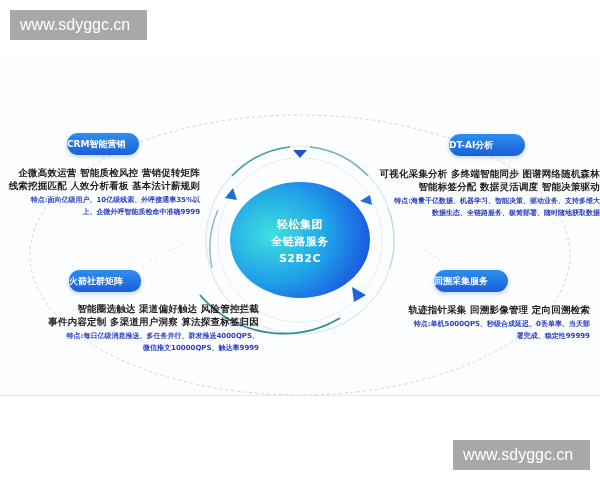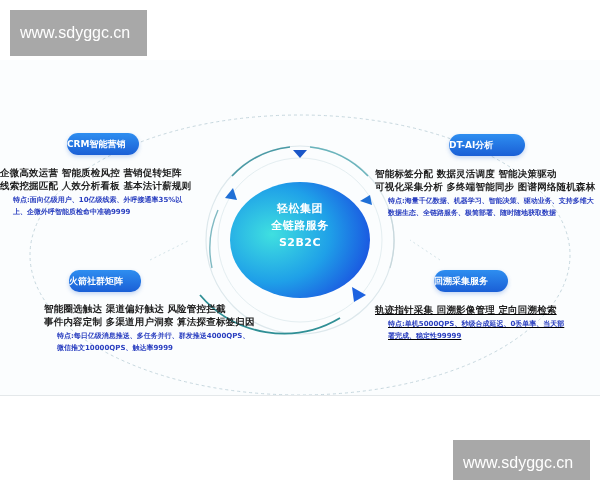--- a/index.html
+++ b/index.html
@@ -4,34 +4,34 @@
   <style>
     html, body { margin: 0; padding: 0; }
     body {
       width: 600px; height: 480px; position: relative; overflow: hidden;
       background: #ffffff;
       font-family: "DejaVu Sans", "Liberation Sans", sans-serif;
     }
     .watermark {
       position: absolute; background: #a8a8a8; color: #ffffff;
       font-family: "Liberation Sans", sans-serif; font-size: 16px;
-      height: 46px; line-height: 30px; padding: 8px 10px; box-sizing: border-box;
+      height: 30px; line-height: 30px; padding: 0 10px; box-sizing: border-box;
     }
     .wm-top { left: 10px; top: 10px; width: 137px; }
     .wm-bottom { left: 453px; top: 440px; width: 137px; }
     .diagram-area { position: absolute; left: 0; top: 60px; width: 600px; height: 335px; background: #fbfdfe; }
     .bottom-line { position: absolute; left: 0; top: 395px; width: 600px; height: 1px; background: #e4e8ea; }
     svg.rings { position: absolute; left: 0; top: 0; }
     .pill {
       position: absolute; height: 22px; line-height: 22px; border-radius: 11px;
       background: linear-gradient(180deg, #2e8ef0 0%, #1a5fd6 100%);
       color: #fff; font-size: 9px; font-weight: bold; text-align: left;
       box-shadow: 0 2px 4px rgba(30,100,210,0.25);
     }
-    .module { position: absolute; text-align: left; }
+    .module { position: absolute; text-align: right; }
     .feat-line {
       font-size: 9.5px; font-weight: bold; color: #222; line-height: 13px;
       white-space: nowrap; letter-spacing: 0.2px;
     }
     .desc {
       font-size: 7px; font-weight: bold; color: #2a3fc0; line-height: 12px;
       margin-top: 2px;
       margin-left: 13px;
     }
     .center-text {
@@ -72,58 +72,58 @@
   <polygon points="225,198 233,188 237,200" fill="#1f6fd6"></polygon>
   <polygon points="360,201 370,195 372,205" fill="#1f6fd6"></polygon>
   <polygon points="352,287 366,295 354,302" fill="#1d62e0"></polygon>
 
   <ellipse cx="300" cy="240" rx="70" ry="58" fill="url(#cg)"></ellipse>
 
   <path d="M 150 260 L 190 240" stroke="#d4e3e8" stroke-width="1" stroke-dasharray="2,3" fill="none"></path>
   <path d="M 440 260 L 410 240" stroke="#d4e3e8" stroke-width="1" stroke-dasharray="2,3" fill="none"></path>
 </svg>
 
-<div class="center-text" style="left:230px; top:200px; width:140px;">
+<div class="center-text" style="left:230px; top:216px; width:140px;">
   <div>轻松集团</div>
   <div>全链路服务</div>
   <div>S2B2C</div>
 </div>
 
 <div class="pill" style="left:67px; top:133px; width:72px;">CRM智能营销</div>
 <div class="module" style="left:0px; top:166px; width:200px;">
   <div class="feat-line">企微高效运营  智能质检风控  营销促转矩阵</div>
   <div class="feat-line">线索挖掘匹配  人效分析看板  基本法计薪规则</div>
   <div class="desc">
     <div>特点:面向亿级用户、10亿级线索、外呼接通率35%以</div>
     <div>上、企微外呼智能质检命中准确9999</div>
   </div>
 </div>
 
 <div class="pill" style="left:449px; top:134px; width:76px;">DT-AI分析</div>
 <div class="module" style="left:375px; top:167px; width:225px;">
+  <div class="feat-line">可视化采集分析  多终端智能同步  图谱网络随机森林</div>
   <div class="feat-line">智能标签分配  数据灵活调度  智能决策驱动</div>
-  <div class="feat-line">可视化采集分析  多终端智能同步  图谱网络随机森林</div>
   <div class="desc">
     <div>特点:海量千亿数据、机器学习、智能决策、驱动业务、支持多维大</div>
     <div>数据生态、全链路服务、极简部署、随时随地获取数据</div>
   </div>
 </div>
 
 <div class="pill" style="left:69px; top:270px; width:72px;border-radius:10px;">火箭社群矩阵</div>
 <div class="module" style="left:0px; top:302px; width:215px;padding-left:44px;">
   <div class="feat-line">智能圈选触达  渠道偏好触达  风险管控拦截</div>
   <div class="feat-line">事件内容定制  多渠道用户洞察  算法探查标签归因</div>
   <div class="desc">
     <div>特点:每日亿级消息推送、多任务并行、群发推送4000QPS、</div>
     <div>微信推文10000QPS、触达率9999</div>
   </div>
 </div>
 
 <div class="pill" style="left:434px; top:270px; width:74px;">回溯采集服务</div>
-<div class="module" style="left:375px; top:303px; width:215px;text-decoration:underline;">
+<div class="module" style="left:375px; top:303px; width:215px;">
   <div class="feat-line">轨迹指针采集  回溯影像管理  定向回溯检索</div>
   <div class="desc">
     <div>特点:单机5000QPS、秒级合成延迟、0丢单率、当天部</div>
     <div>署完成、稳定性99999</div>
   </div>
 </div>
 
 <div class="bottom-line"></div>
 
 <div class="watermark wm-top">www.sdyggc.cn</div>

